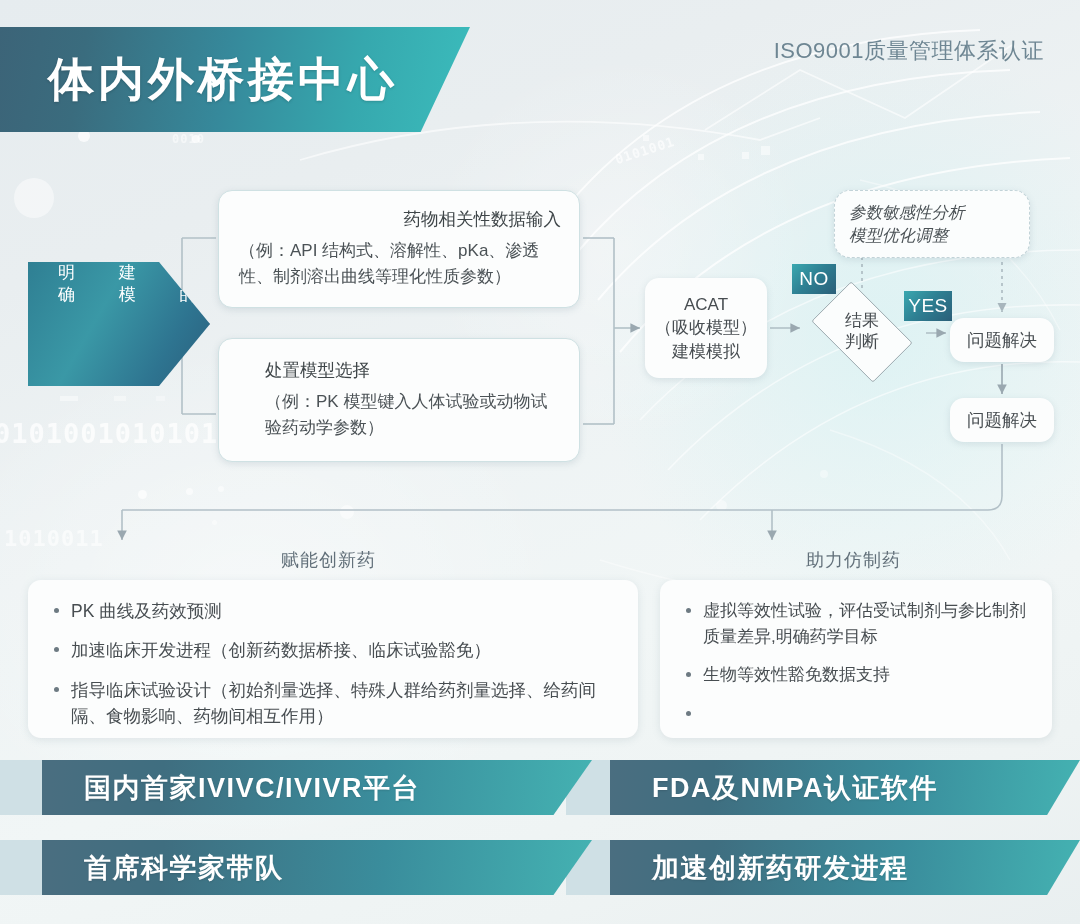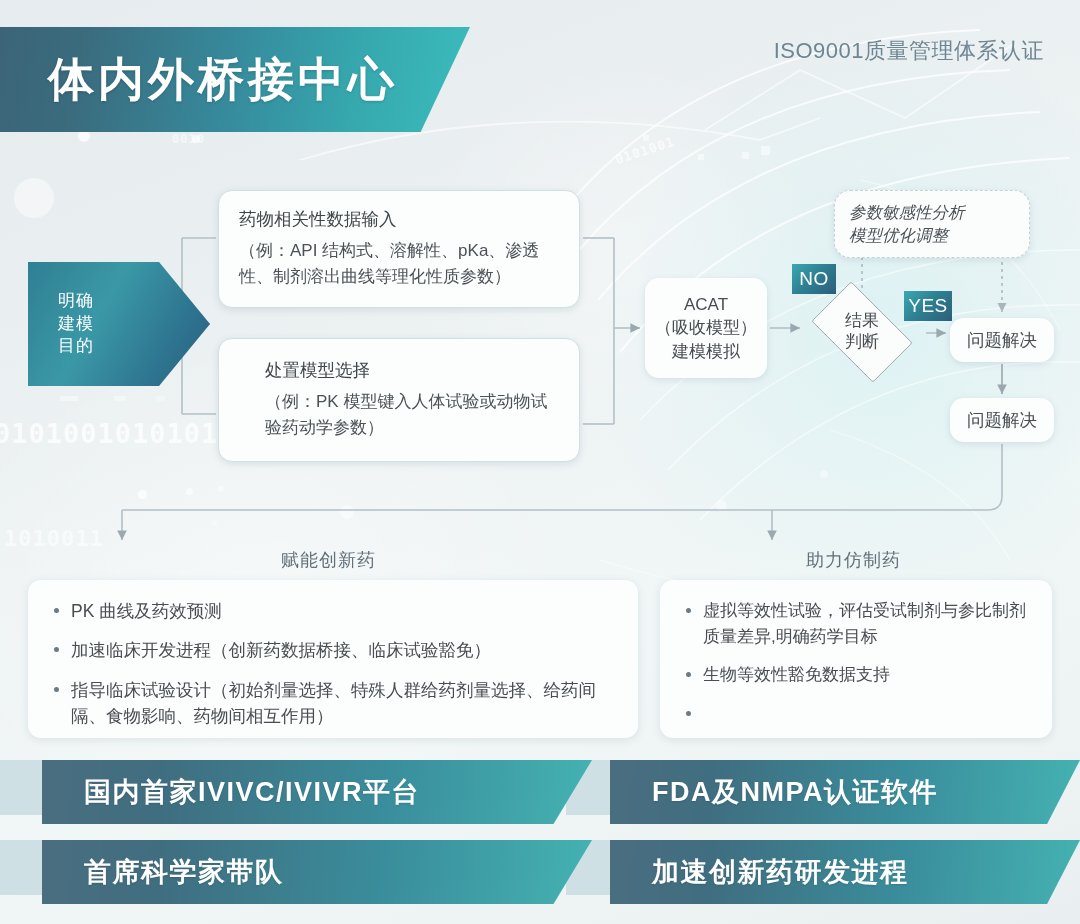--- a/index.html
+++ b/index.html
@@ -48,34 +48,34 @@
     display: flex; flex-direction: column; justify-content: center;
     color: #4a4f53;
   }
   .node-line { white-space: nowrap; }
 
   
   .purpose-arrow {
     position: absolute; left: 28px; top: 262px; width: 182px; height: 124px;
     background: linear-gradient(120deg, #2f7f93 0%, #3a98a6 40%, #2e7490 75%, #2a5f7d 100%);
     clip-path: polygon(0 0, 72% 0, 100% 50%, 72% 100%, 0 100%);
-    display: flex; flex-direction: column; justify-content: center;
+    display: flex; flex-direction: row; justify-content: center;
   }
   .purpose-arrow span {
     color: #fff; font-size: 17px; line-height: 1.32; padding-left: 30px;
     letter-spacing: 1px;
   }
 
   
   .box-input {
     left: 218px; width: 362px;
     border: 1.5px solid #cfe1e3;
     padding: 14px 18px 16px 20px;
   }
-  #box-drug-data { top: 190px; height: 118px; }
+  #box-drug-data { top: 190px; height: 118px; align-items: flex-end; }
   #box-pk-model  { top: 338px; height: 124px; padding-left: 46px; }
   .box-input .t1 { font-size: 17.5px; color: #3f4649; margin-bottom: 7px; }
   .box-input .t2 { font-size: 17px; color: #4b5256; line-height: 1.5; }
 
   
   #box-acat {
     left: 645px; top: 278px; width: 122px; height: 100px;
     align-items: center; text-align: center;
   }
   #box-acat .node-line { font-size: 17px; line-height: 1.38; color: #474d51; }
@@ -139,21 +139,21 @@
   .bullet-row:last-child { margin-bottom: 0; margin-top: 8px; }
   .bullet-dot {
     flex: 0 0 auto; width: 5px; height: 5px; border-radius: 50%;
     background: #6d7a82; margin: 10px 12px 0 4px;
   }
   .bullet-text { font-size: 17.5px; line-height: 1.5; color: #474d51; }
   #panel-generic .bullet-text { font-size: 17px; }
 
   
   .strip {
-    position: absolute; height: 64px; display: flex; align-items: center;
+    position: absolute; height: 55px; display: flex; align-items: center;
     background: linear-gradient(95deg, #4a6e80 0%, #3f6e80 22%, #3a8d9c 62%, #44b2b2 100%);
     clip-path: polygon(0 0, 100% 0, 93% 100%, 0 100%);
   }
   .strip-pre {
     position: absolute; height: 55px; background: #cfe0e5;
     clip-path: polygon(0 0, 100% 0, 93% 100%, 0 100%);
   }
   .strip span {
     color: #fff; font-size: 27px; font-weight: 700; letter-spacing: 1.5px;
     margin-left: 42px; text-shadow: 0 1px 2px rgba(0,0,0,.12);

